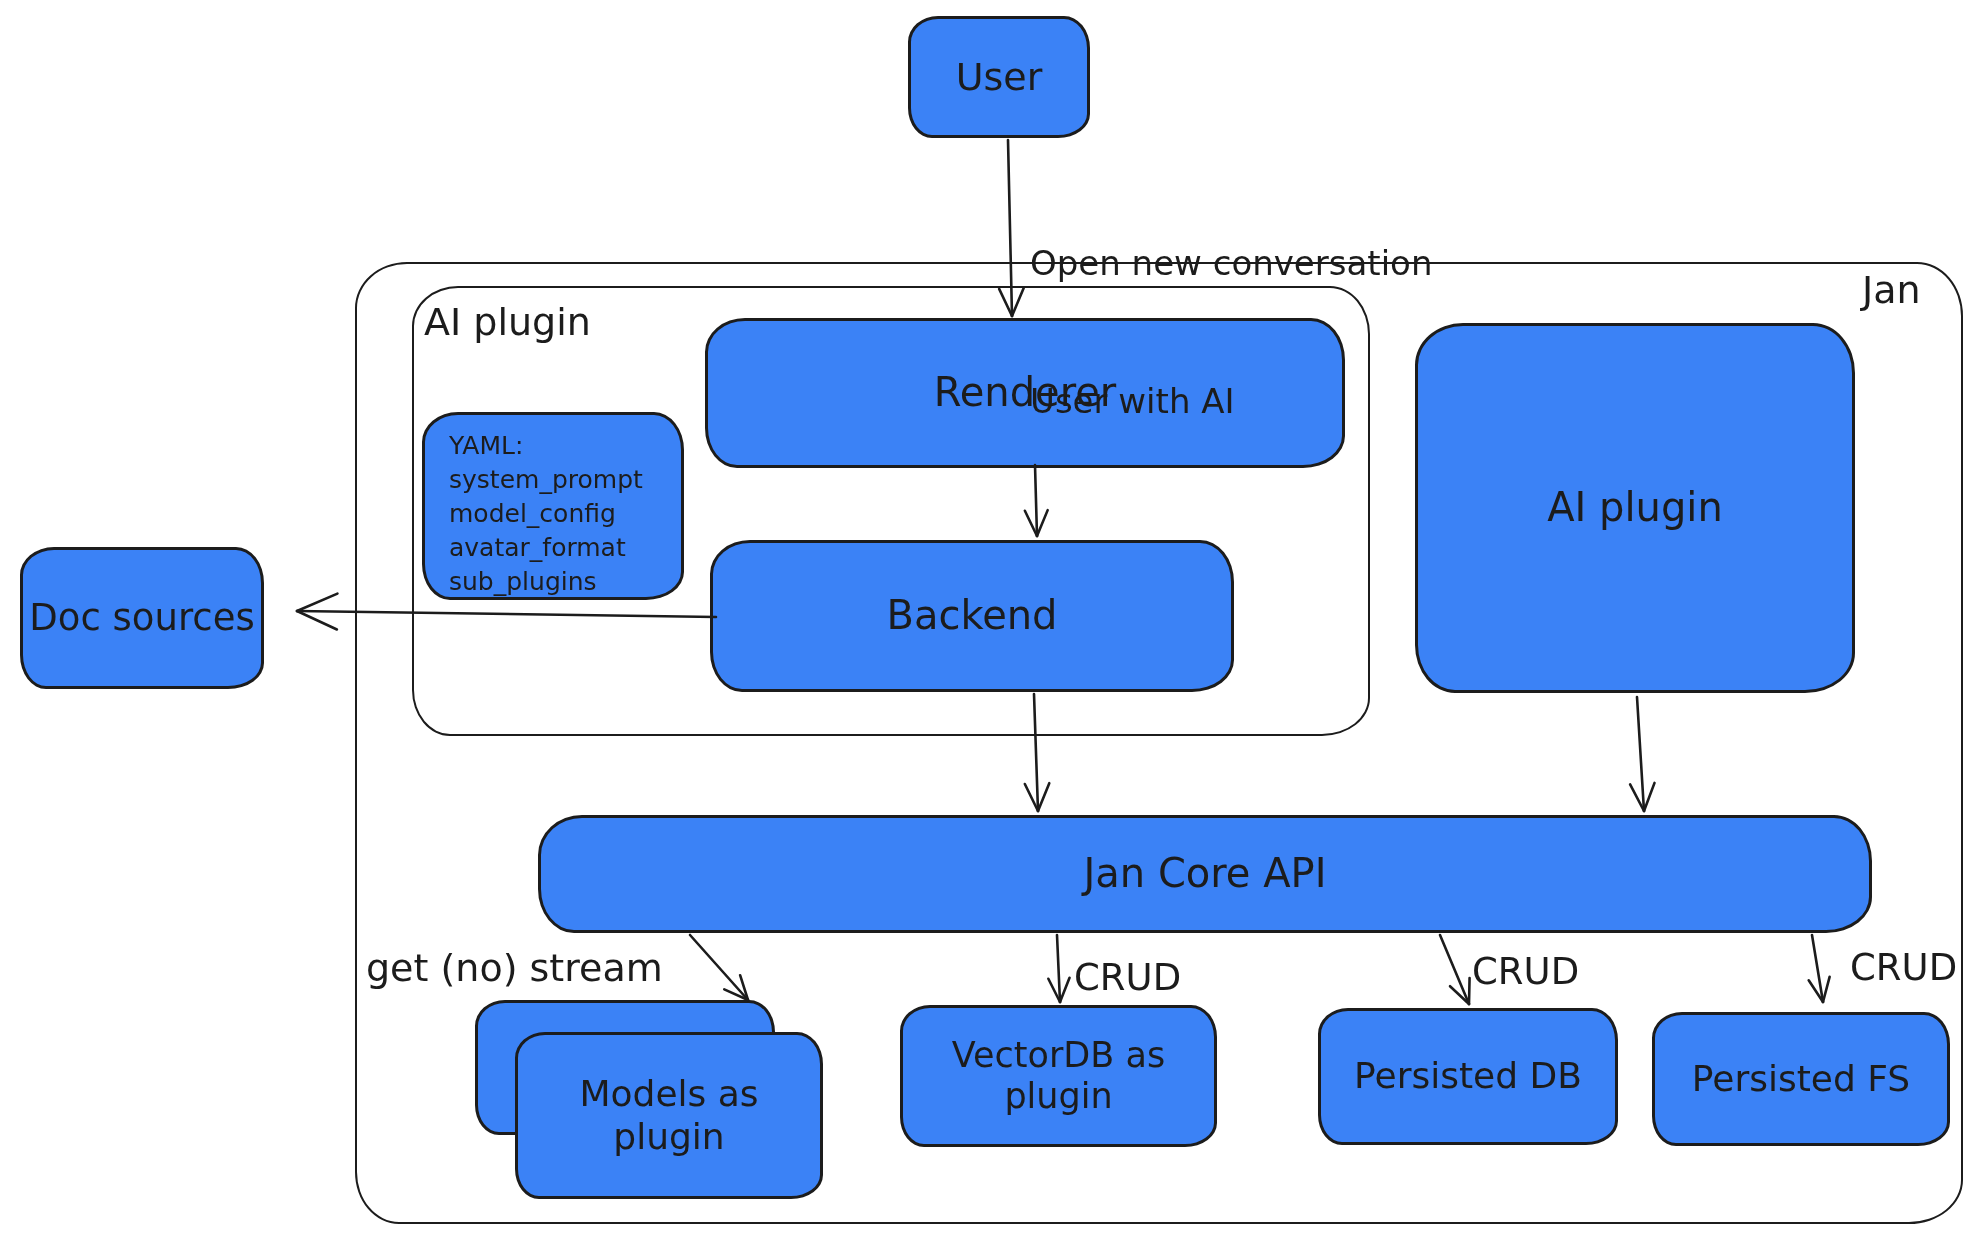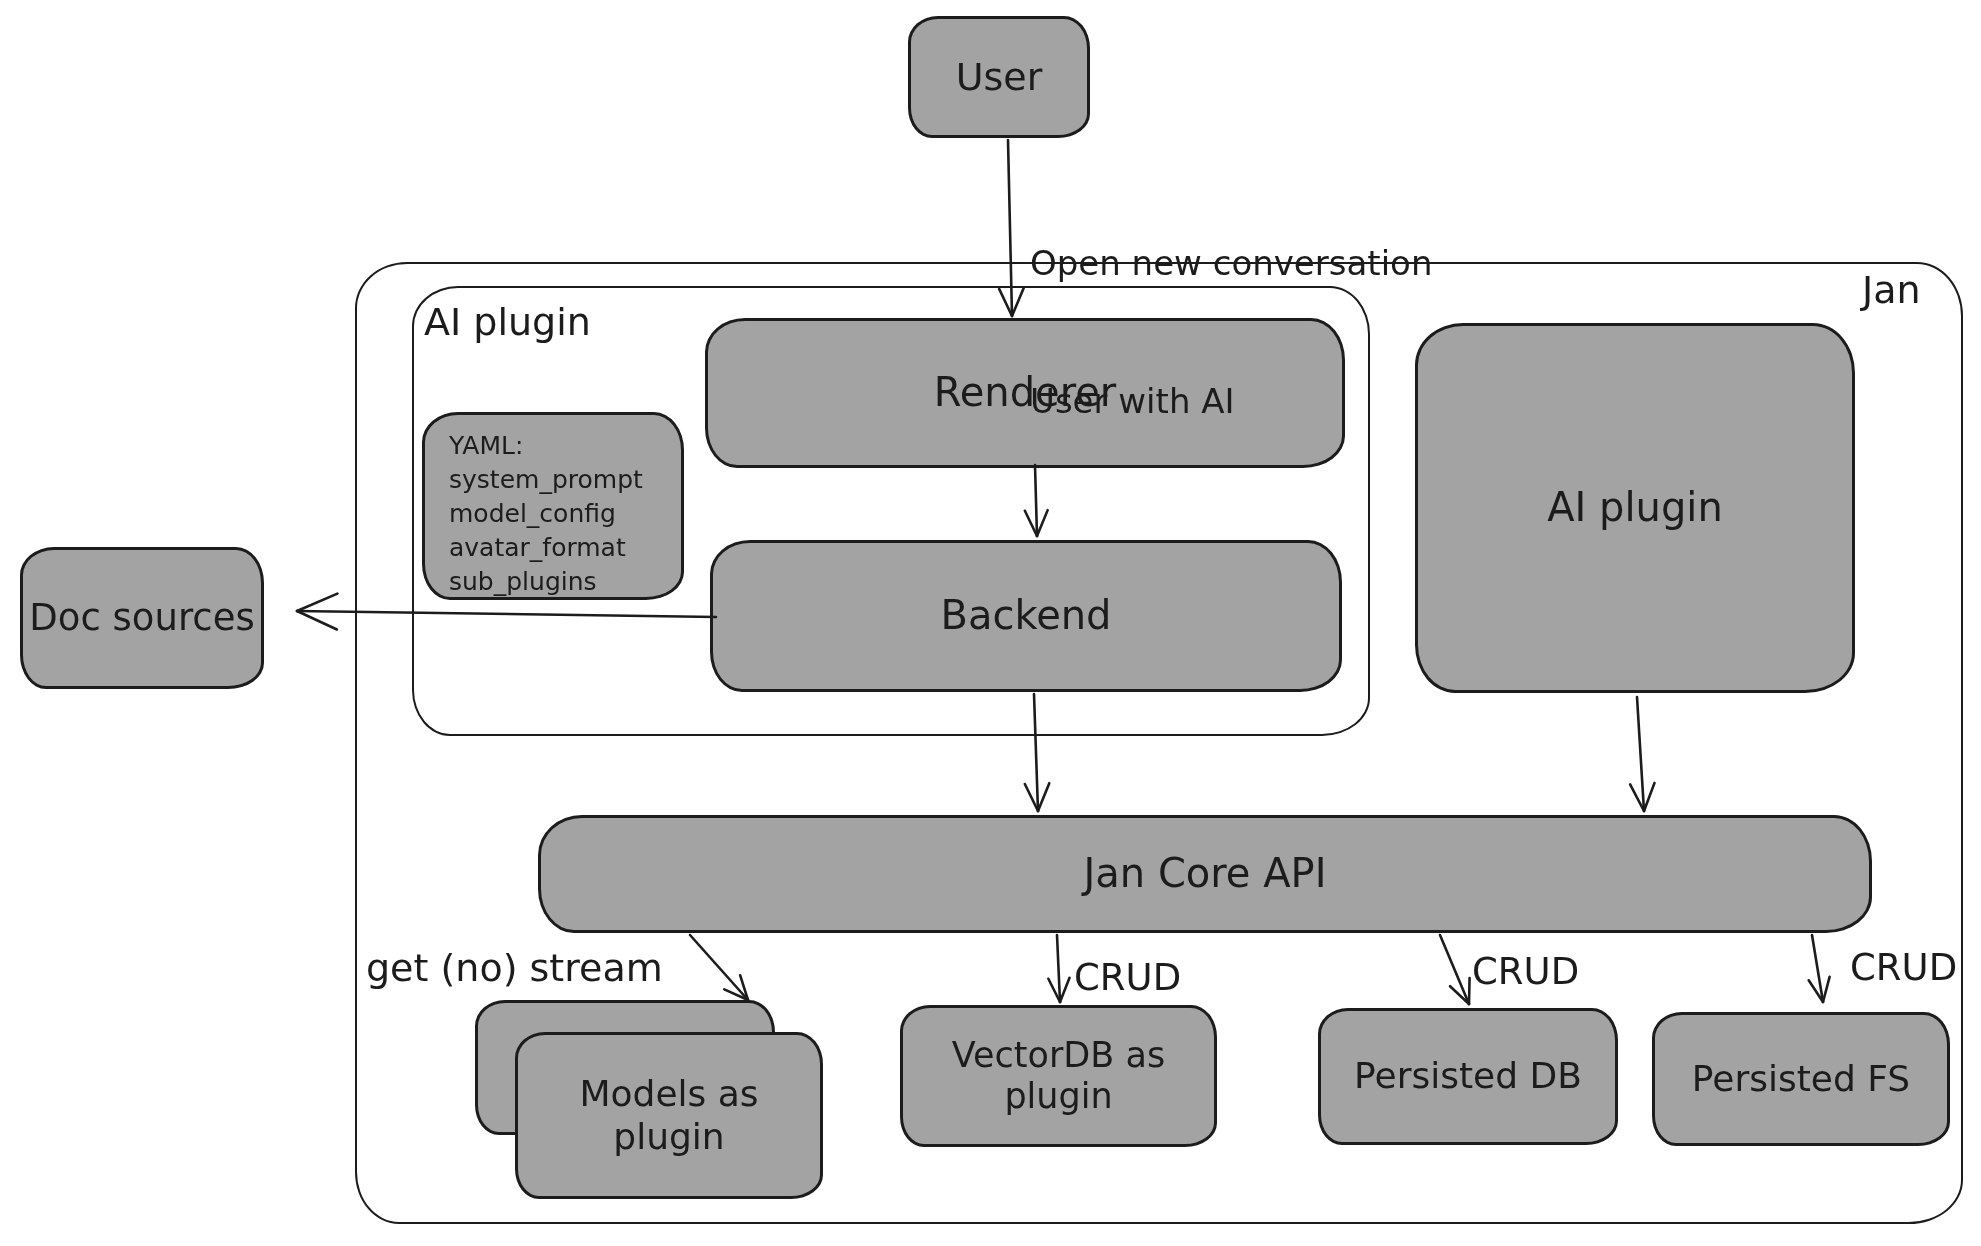--- a/index.html
+++ b/index.html
@@ -1,35 +1,35 @@
 <!DOCTYPE html>
 <html><head>
 <meta charset="utf-8">
 <style>
   html,body{margin:0;padding:0;background:#ffffff;}
   #canvas{
     position:relative;width:1981px;height:1246px;background:#ffffff;overflow:hidden;
     font-family:"DejaVu Sans","Liberation Sans",sans-serif;color:#1c1c1c;
   }
   .node{
-    position:absolute;border:3px solid #1c1c1c;background:#a3a3a3;
+    position:absolute;border:3px solid #1c1c1c;background:#3b82f6;
     display:flex;align-items:center;justify-content:center;text-align:center;
     box-sizing:border-box;line-height:1.18;
   }
   .container{background:transparent;border-width:2.6px;}
   .lbl{position:absolute;white-space:pre;}
   #arrows{position:absolute;left:0;top:0;z-index:40;pointer-events:none;}
   .z1{z-index:1}.z2{z-index:10}.z3{z-index:20}.z5{z-index:50}
 
   
   #user-box{left:908px;top:16px;width:182px;height:122px;border-radius:30px 26px 32px 24px / 26px 32px 24px 30px;font-size:38px;}
   #jan-container{left:355px;top:262px;width:1608px;height:962px;border-radius:52px 46px 54px 44px / 46px 54px 44px 52px;}
   #ai-plugin-container{left:412px;top:286px;width:958px;height:450px;border-radius:46px 40px 48px 38px / 40px 48px 38px 46px;}
   #renderer-box{left:705px;top:318px;width:640px;height:150px;border-radius:40px 34px 42px 32px / 34px 42px 32px 40px;font-size:40px;}
-  #backend-box{left:710px;top:540px;width:632px;height:152px;border-radius:40px 34px 42px 32px / 34px 42px 32px 40px;font-size:40px;}
+  #backend-box{left:710px;top:540px;width:524px;height:152px;border-radius:40px 34px 42px 32px / 34px 42px 32px 40px;font-size:40px;}
   #yaml-note{left:422px;top:412px;width:262px;height:188px;border-radius:36px 30px 38px 28px / 30px 38px 28px 36px;
     display:block;font-size:25px;line-height:34px;padding:14px 0 0 24px;text-align:left;}
   #doc-sources-box{left:20px;top:547px;width:244px;height:142px;border-radius:34px 28px 36px 26px / 28px 36px 26px 34px;font-size:37px;}
   #ai-plugin-box{left:1415px;top:323px;width:440px;height:370px;border-radius:48px 42px 50px 40px / 42px 50px 40px 48px;font-size:40px;}
   #jan-core-api-bar{left:538px;top:815px;width:1334px;height:118px;border-radius:44px 38px 46px 36px / 40px 46px 36px 44px;font-size:40px;}
   #models-box-back{left:475px;top:1000px;width:300px;height:135px;border-radius:30px 26px 32px 24px / 26px 32px 24px 30px;}
   #models-box{left:515px;top:1032px;width:308px;height:167px;border-radius:30px 26px 32px 24px / 26px 32px 24px 30px;font-size:36px;padding:0 26px;}
   #vectordb-box{left:900px;top:1005px;width:317px;height:142px;border-radius:30px 26px 32px 24px / 26px 32px 24px 30px;font-size:35px;padding:16px 14px;}
   #persisted-db-box{left:1318px;top:1008px;width:300px;height:137px;border-radius:30px 26px 32px 24px / 26px 32px 24px 30px;font-size:36px;}
   #persisted-fs-box{left:1652px;top:1012px;width:298px;height:134px;border-radius:30px 26px 32px 24px / 26px 32px 24px 30px;font-size:36px;}

